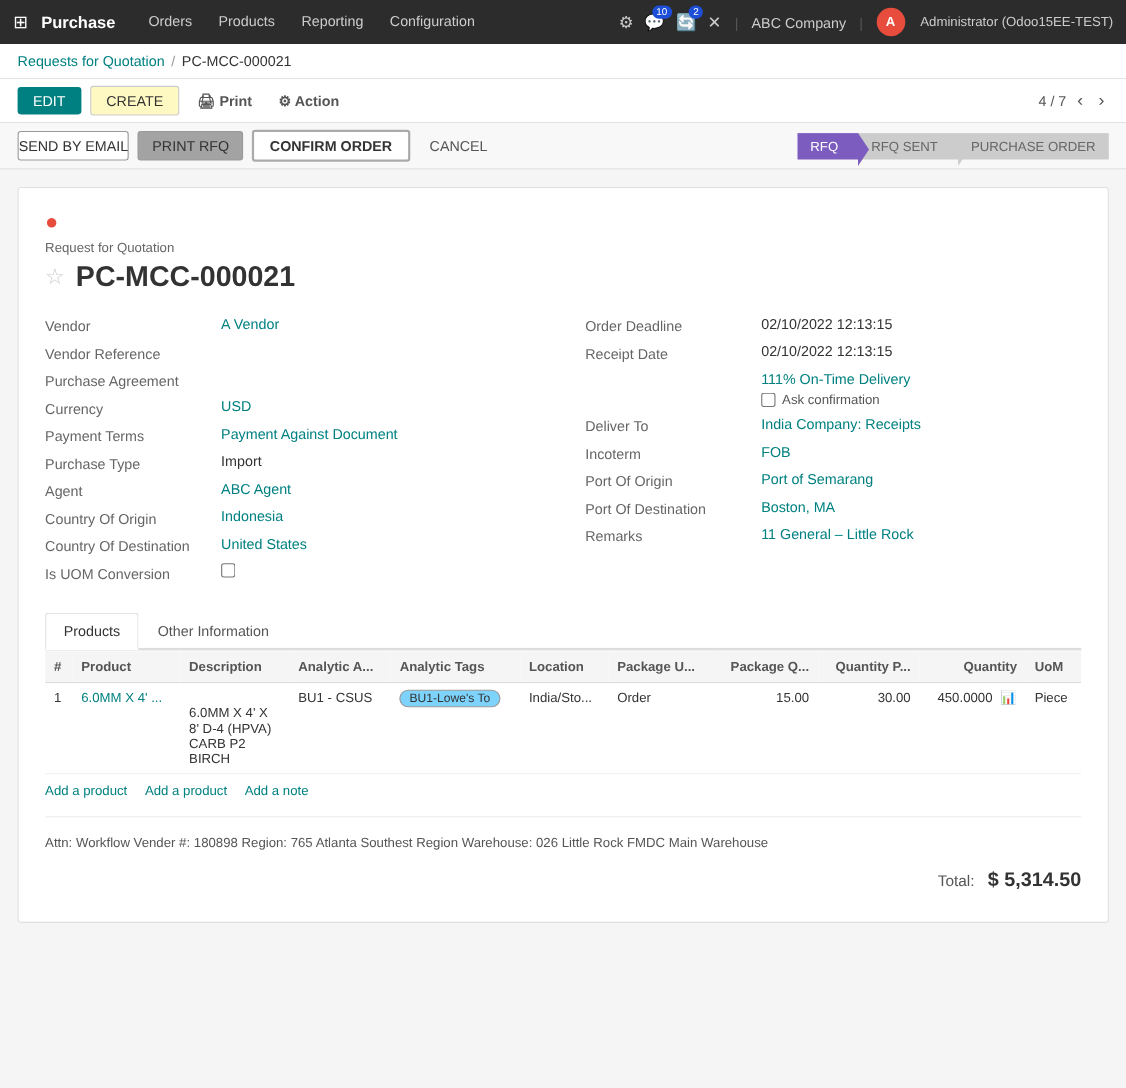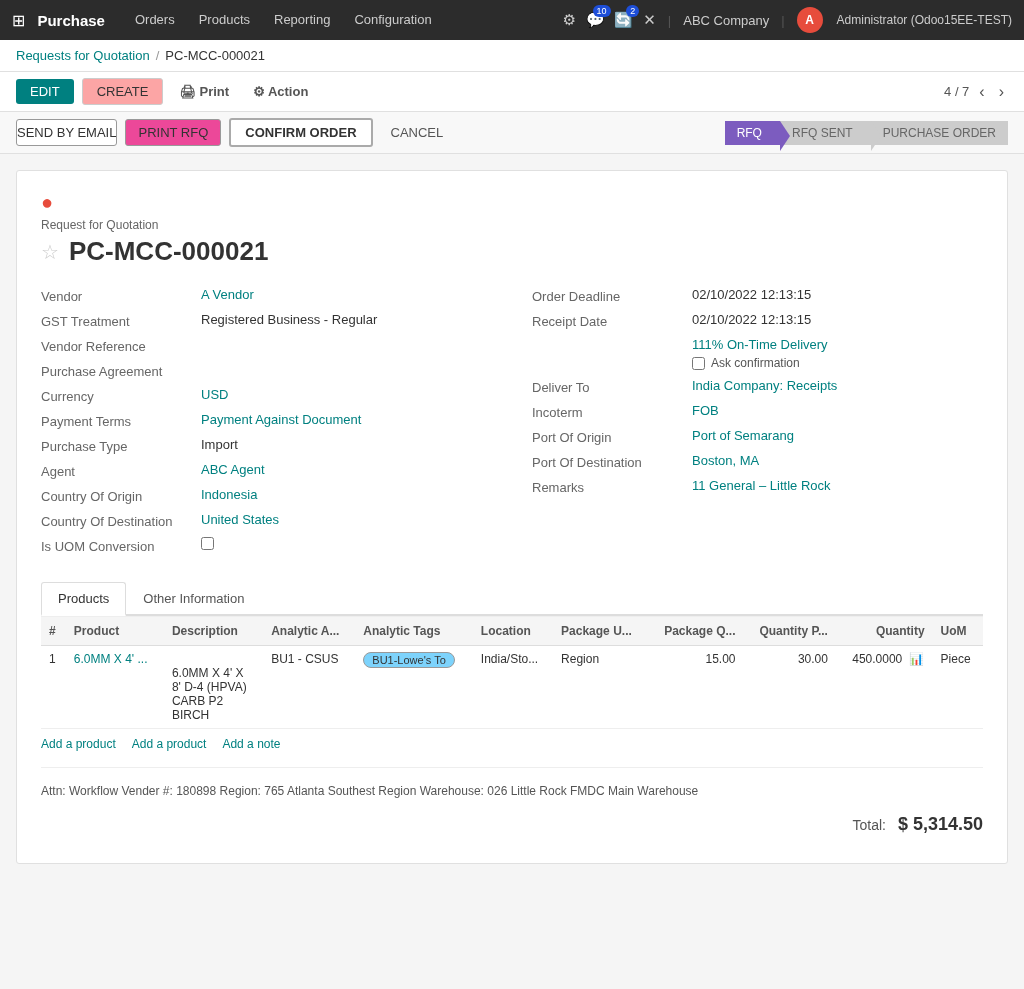--- a/index.html
+++ b/index.html
@@ -54,21 +54,21 @@
       display: flex;
       align-items: center;
       gap: 8px;
       border-bottom: 1px solid #e0e0e0;
     }
     .btn-edit {
       background: #008080; color: #fff; border: none; padding: 5px 14px;
       cursor: pointer; font-size: 13px; border-radius: 3px;
     }
     .btn-create {
-      background: #fca5a5; color: #333; border: 1px solid #ccc; padding: 5px 14px;
+      background: #fef9c3; color: #333; border: 1px solid #ccc; padding: 5px 14px;
       cursor: pointer; font-size: 13px; border-radius: 3px;
     }
     .btn-print, .btn-action {
       background: none; border: none; color: #555; cursor: pointer; font-size: 13px; padding: 5px 8px; font-weight: bold;
     }
     .pagination {
       margin-left: auto; display: flex; align-items: center; gap: 6px; color: #555; font-size: 13px;
     }
     .pagination button {
       background: none; border: none; cursor: pointer; color: #555; font-size: 16px; padding: 0 4px;
@@ -81,21 +81,21 @@
       display: flex;
       align-items: center;
       gap: 8px;
       border-bottom: 1px solid #e0e0e0;
     }
     .btn-send-email {
       background: #fff; color: #333; border: 1px solid #999; padding: 5px 0;
       cursor: pointer; font-size: 13px; border-radius: 3px; font-weight: 500;
     }
     .btn-print-rfq {
-      background: #ec4899; color: #333; border: 1px solid #999; padding: 5px 12px;
+      background: #a3a3a3; color: #333; border: 1px solid #999; padding: 5px 12px;
       cursor: pointer; font-size: 13px; border-radius: 3px; font-weight: 500; text-align: center;
     }
     .btn-confirm {
       background: #fff; color: #333; border: 2px solid #aaa; padding: 5px 14px;
       cursor: pointer; font-size: 13px; border-radius: 3px; font-weight: 600;
     }
     .btn-cancel {
       background: none; border: none; color: #555; cursor: pointer; font-size: 13px; padding: 5px 10px;
     }
     .status-pipeline { margin-left: auto; display: flex; align-items: center; gap: 0; }
@@ -273,24 +273,20 @@
       <h1>PC-MCC-000021</h1>
     </div>
 
     <div class="form-fields">
 
       <div class="form-col">
 
         <div class="field-row">
           <span class="field-label">Vendor</span>
           <span class="field-value link">A Vendor</span>
-        </div>
-        <div class="field-row">
-          <span class="field-label">GST Treatment</span>
-          <span class="field-value">Registered Business - Regular</span>
         </div>
         <div class="field-row">
           <span class="field-label">Vendor Reference</span>
           <span class="field-value"></span>
         </div>
         <div class="field-row">
           <span class="field-label">Purchase Agreement</span>
           <span class="field-value"></span>
         </div>
         <div class="field-row">
@@ -401,21 +397,21 @@
               <span>6.0MM X 4' X
 8' D-4 (HPVA)
 CARB P2
 BIRCH</span>
             </td>
             <td>BU1 - CSUS</td>
             <td>
               <span class="tag-badge">BU1-Lowe's To</span>
             </td>
             <td>India/Sto...</td>
-            <td>Region</td>
+            <td>Order</td>
             <td class="num-col">15.00</td>
             <td class="num-col">30.00</td>
             <td class="num-col">
               <span>450.0000</span>
               <span style="margin-left:4px;color:#555;">📊</span>
             </td>
             <td>Piece</td>
           </tr>
         </tbody>
       </table>

